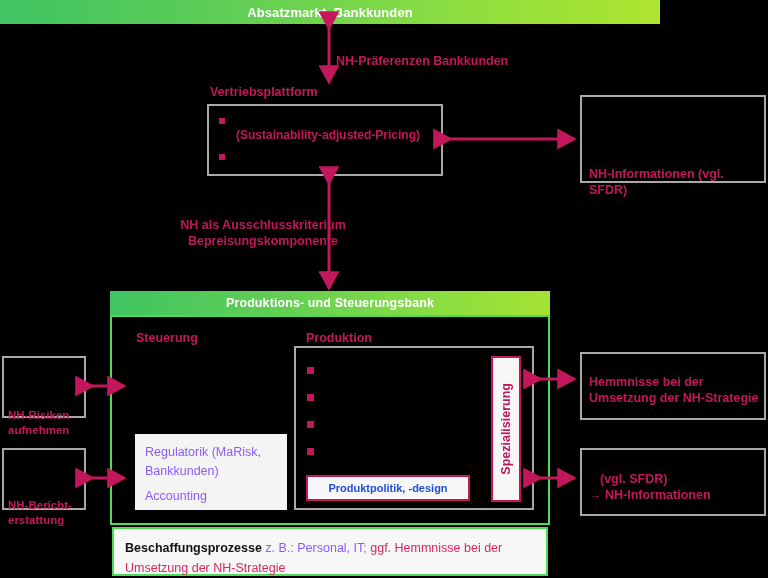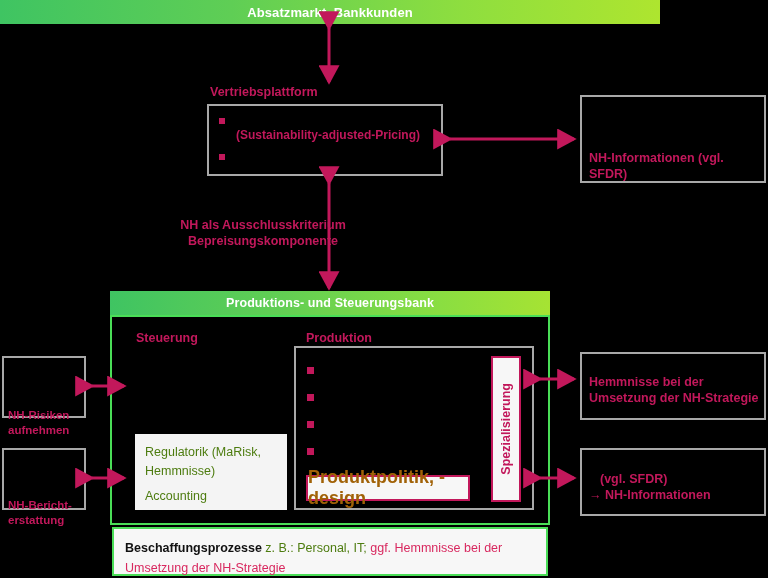--- a/index.html
+++ b/index.html
@@ -68,21 +68,21 @@
     line-height: 1.32;
     margin-top: 36px;
   }
   .crimson-lg {
     color: #c2185b;
     font-weight: bold;
     font-size: 12.5px;
     line-height: 1.3;
   }
   .darktext {
-    color: #4d7c0f;
+    color: #8b5cf6;
     font-size: 12.5px;
     line-height: 1.55;
   }
 
   .label-free { position: absolute; }
 
   
   #box-vertrieb {
     left: 207px; top: 104px; width: 236px; height: 72px;
   }
@@ -93,21 +93,21 @@
     color: #c2185b; font-weight: bold; font-size: 12px;
   }
   .vbullet {
     position: absolute;
     width: 6px; height: 6px;
     background: #c2185b;
   }
 
   
   #box-nhinfo-top { left: 580px; top: 95px; width: 186px; height: 88px; }
-  #txt-nhinfo-top { position: absolute; left: 589px; top: 150px; width: 175px; }
+  #txt-nhinfo-top { position: absolute; left: 589px; top: 166px; width: 175px; }
 
   #box-hemmnisse { left: 580px; top: 352px; width: 186px; height: 68px; }
   #txt-hemmnisse { position: absolute; left: 589px; top: 374px; width: 172px; }
 
   #box-nhinfo-bot { left: 580px; top: 448px; width: 186px; height: 68px; }
   #txt-nhinfo-bot { position: absolute; left: 589px; top: 471px; width: 172px; }
 
   
   #box-nhrisiken { left: 2px; top: 356px; width: 84px; height: 62px; }
   #txt-nhrisiken { position: absolute; left: 8px; top: 372px; width: 76px; }
@@ -133,21 +133,21 @@
     position: absolute;
     width: 7px; height: 7px;
     background: #c2185b;
   }
 
   #box-produktpolitik {
     left: 306px; top: 475px; width: 164px; height: 26px;
     display: flex; align-items: center; justify-content: center;
   }
   #box-produktpolitik span {
-    color: #a16207; font-weight: bold; font-size: 18px;
+    color: #1d4ed8; font-weight: bold; font-size: 11px;
   }
 
   #box-spezialisierung {
     left: 491px; top: 356px; width: 30px; height: 146px;
     display: flex; align-items: center; justify-content: center;
   }
   #box-spezialisierung span {
     color: #c2185b; font-weight: bold; font-size: 12.5px;
     writing-mode: vertical-rl;
     transform: rotate(180deg);
@@ -174,20 +174,21 @@
 </style>
 </head>
 <body>
 
 <div id="stage">
 
   <div class="banner" id="banner-absatzmarkt">
     <span>Absatzmarkt, Bankkunden</span>
   </div>
 
+  <div class="label-free crimson-lg" id="lbl-nhpraef">NH-Präferenzen Bankkunden</div>
 
   <div class="label-free crimson-lg" id="label-vertrieb">Vertriebsplattform</div>
 
   <div class="gbox" id="box-vertrieb">
     <div class="vbullet" style="left:10px; top:12px;"></div>
     <div class="vbullet" style="left:10px; top:48px;"></div>
   </div>
   <div id="vertrieb-sap">(Sustainability-adjusted-Pricing)</div>
 
   <div class="gbox" id="box-nhinfo-top"></div>
@@ -202,21 +203,21 @@
     <span>Produktions- und Steuerungsbank</span>
   </div>
 
   <div id="bank-frame"></div>
 
   <div class="label-free crimson-lg" id="label-steuerung">Steuerung</div>
 
   <div class="lightbox" id="box-regulatorik">
     <div class="darktext" id="reg-line1">
       <div>Regulatorik (MaRisk,</div>
-      <div>Hemmnisse)</div>
+      <div>Bankkunden)</div>
     </div>
     <div class="darktext" id="reg-line2">Accounting</div>
   </div>
 
   <div class="label-free crimson-lg" id="label-produktion">Produktion</div>
 
   <div class="gbox" id="box-produktion">
     <div class="pbullet" style="left:11px; top:19px;"></div>
     <div class="pbullet" style="left:11px; top:46px;"></div>
     <div class="pbullet" style="left:11px; top:73px;"></div>

